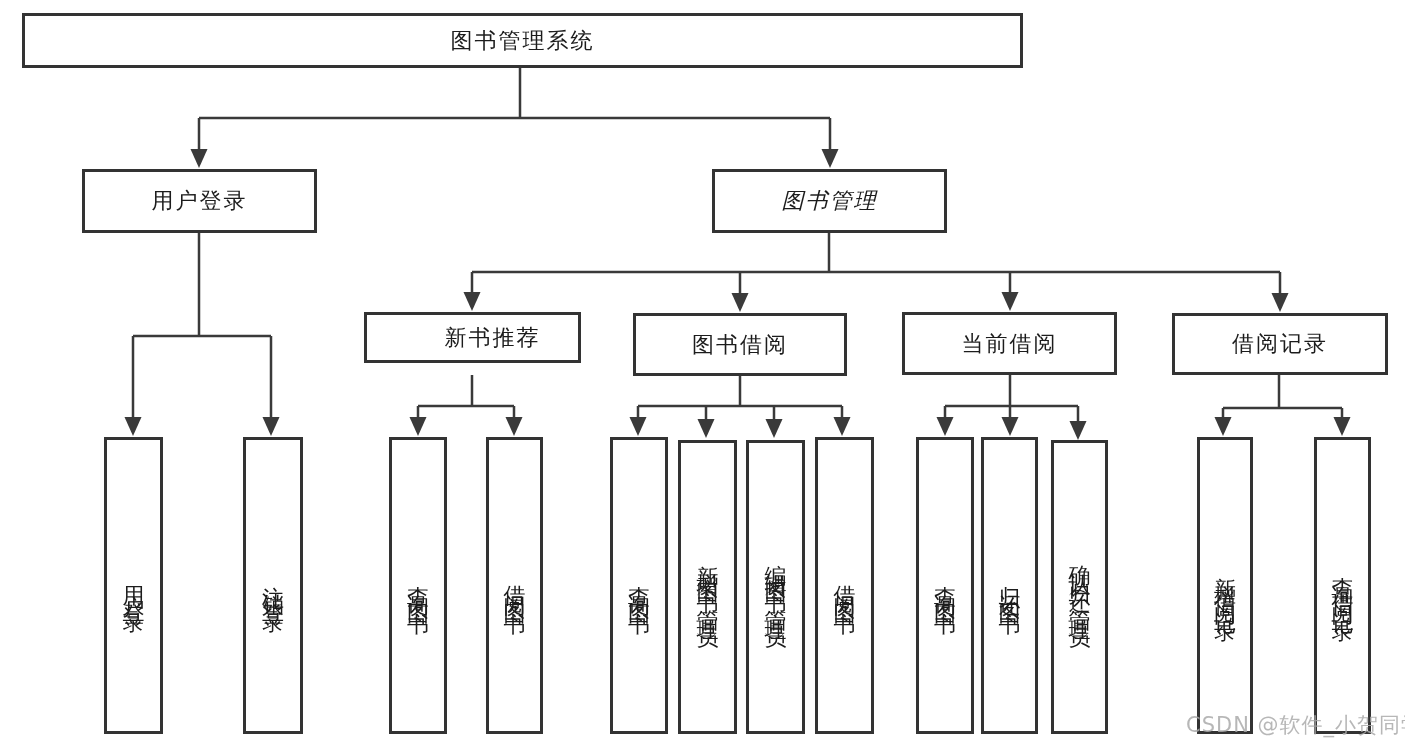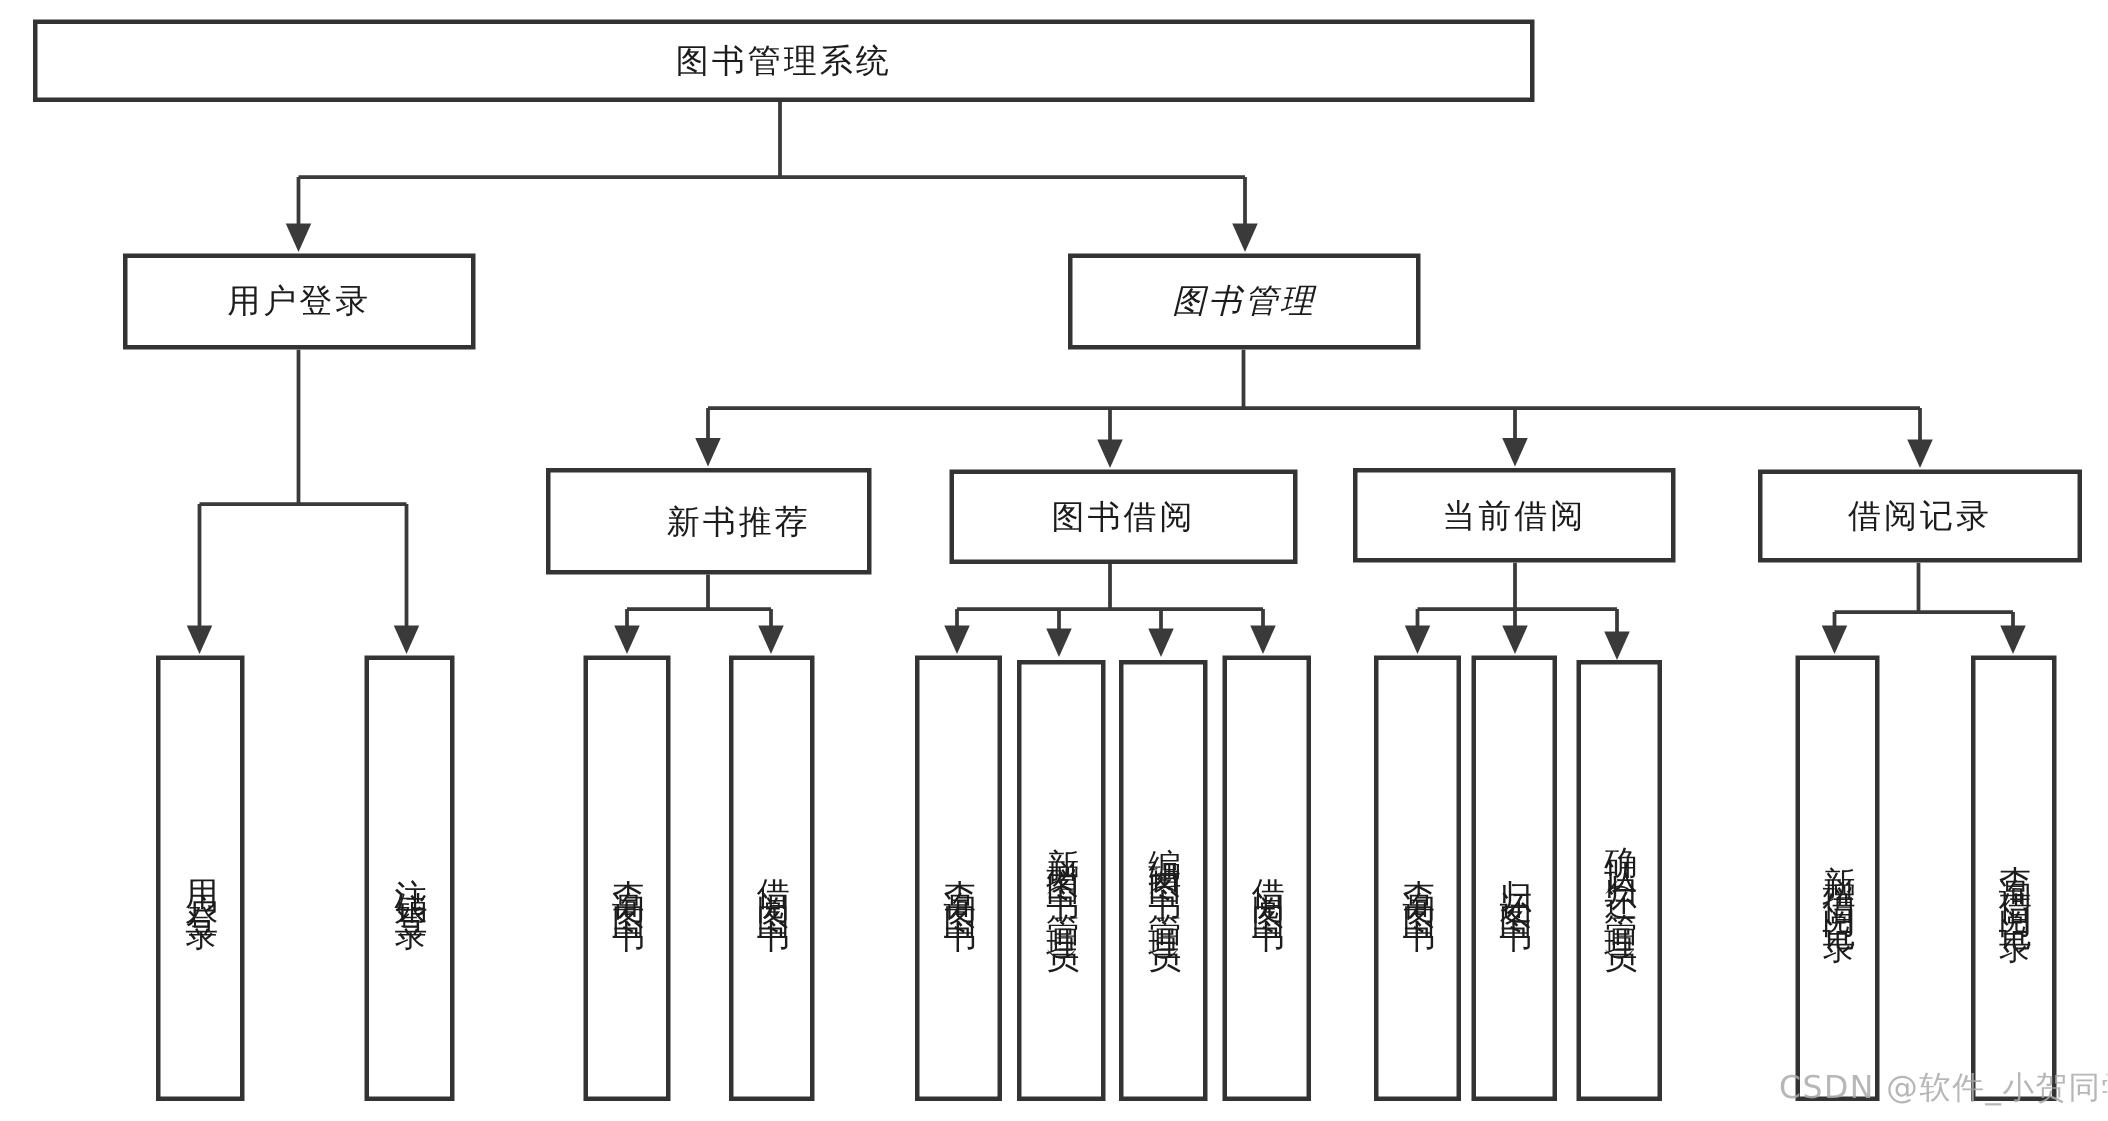--- a/index.html
+++ b/index.html
@@ -104,24 +104,24 @@
     <span class="label">图书管理系统</span>
   </div>
 
   <div class="node hbox" style="left:82px;top:169px;width:235px;height:64px;">
     <span class="label">用户登录</span>
   </div>
   <div class="node hbox" style="left:712px;top:169px;width:235px;height:64px;font-style:italic;">
     <span class="label">图书管理</span>
   </div>
 
-  <div class="node hbox" style="left:364px;top:312px;width:217px;height:71px;padding-left:40px;">
+  <div class="node hbox" style="left:364px;top:312px;width:217px;height:51px;padding-left:40px;">
     <span class="label">新书推荐</span>
   </div>
-  <div class="node hbox" style="left:633px;top:313px;width:232px;height:63px;text-align:right;">
+  <div class="node hbox" style="left:633px;top:313px;width:214px;height:63px;text-align:right;">
     <span class="label">图书借阅</span>
   </div>
   <div class="node hbox" style="left:902px;top:312px;width:215px;height:63px;">
     <span class="label">当前借阅</span>
   </div>
   <div class="node hbox" style="left:1172px;top:313px;width:216px;height:62px;">
     <span class="label">借阅记录</span>
   </div>
 
   <div class="node vbox" style="left:104px;top:437px;width:59px;height:297px;">

